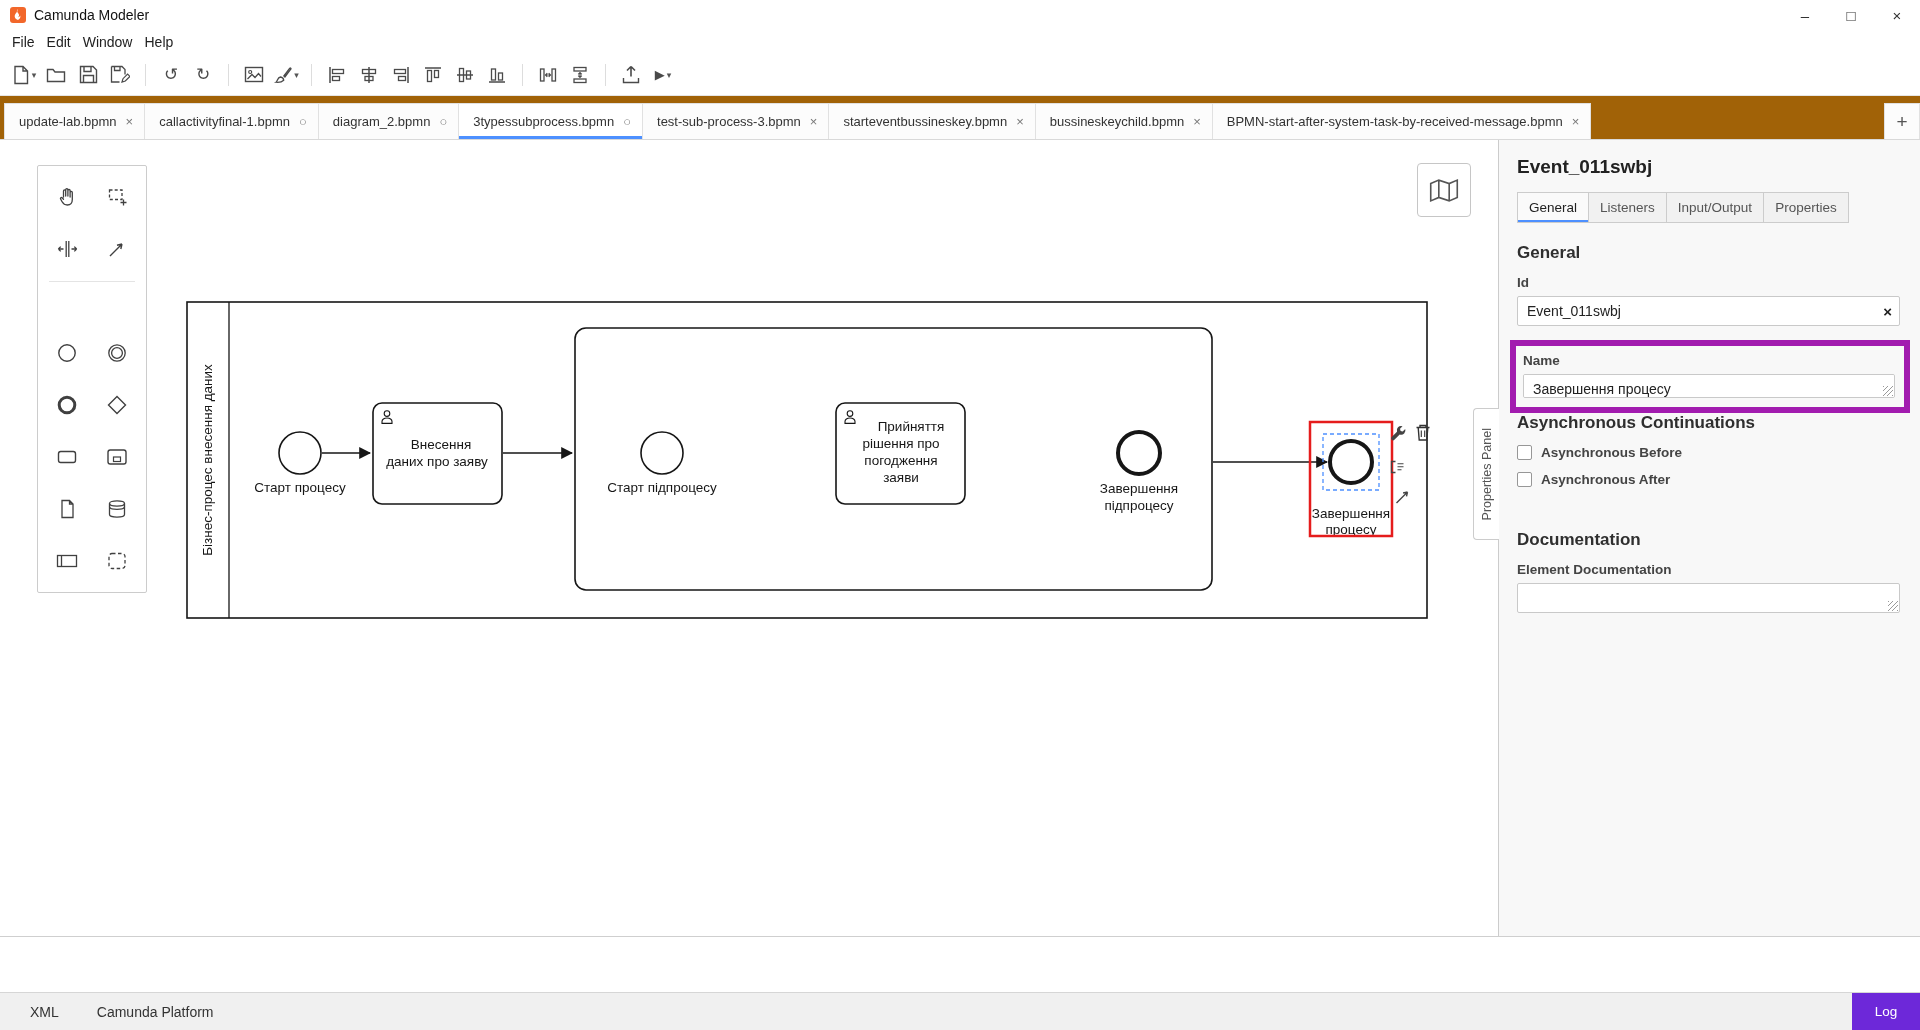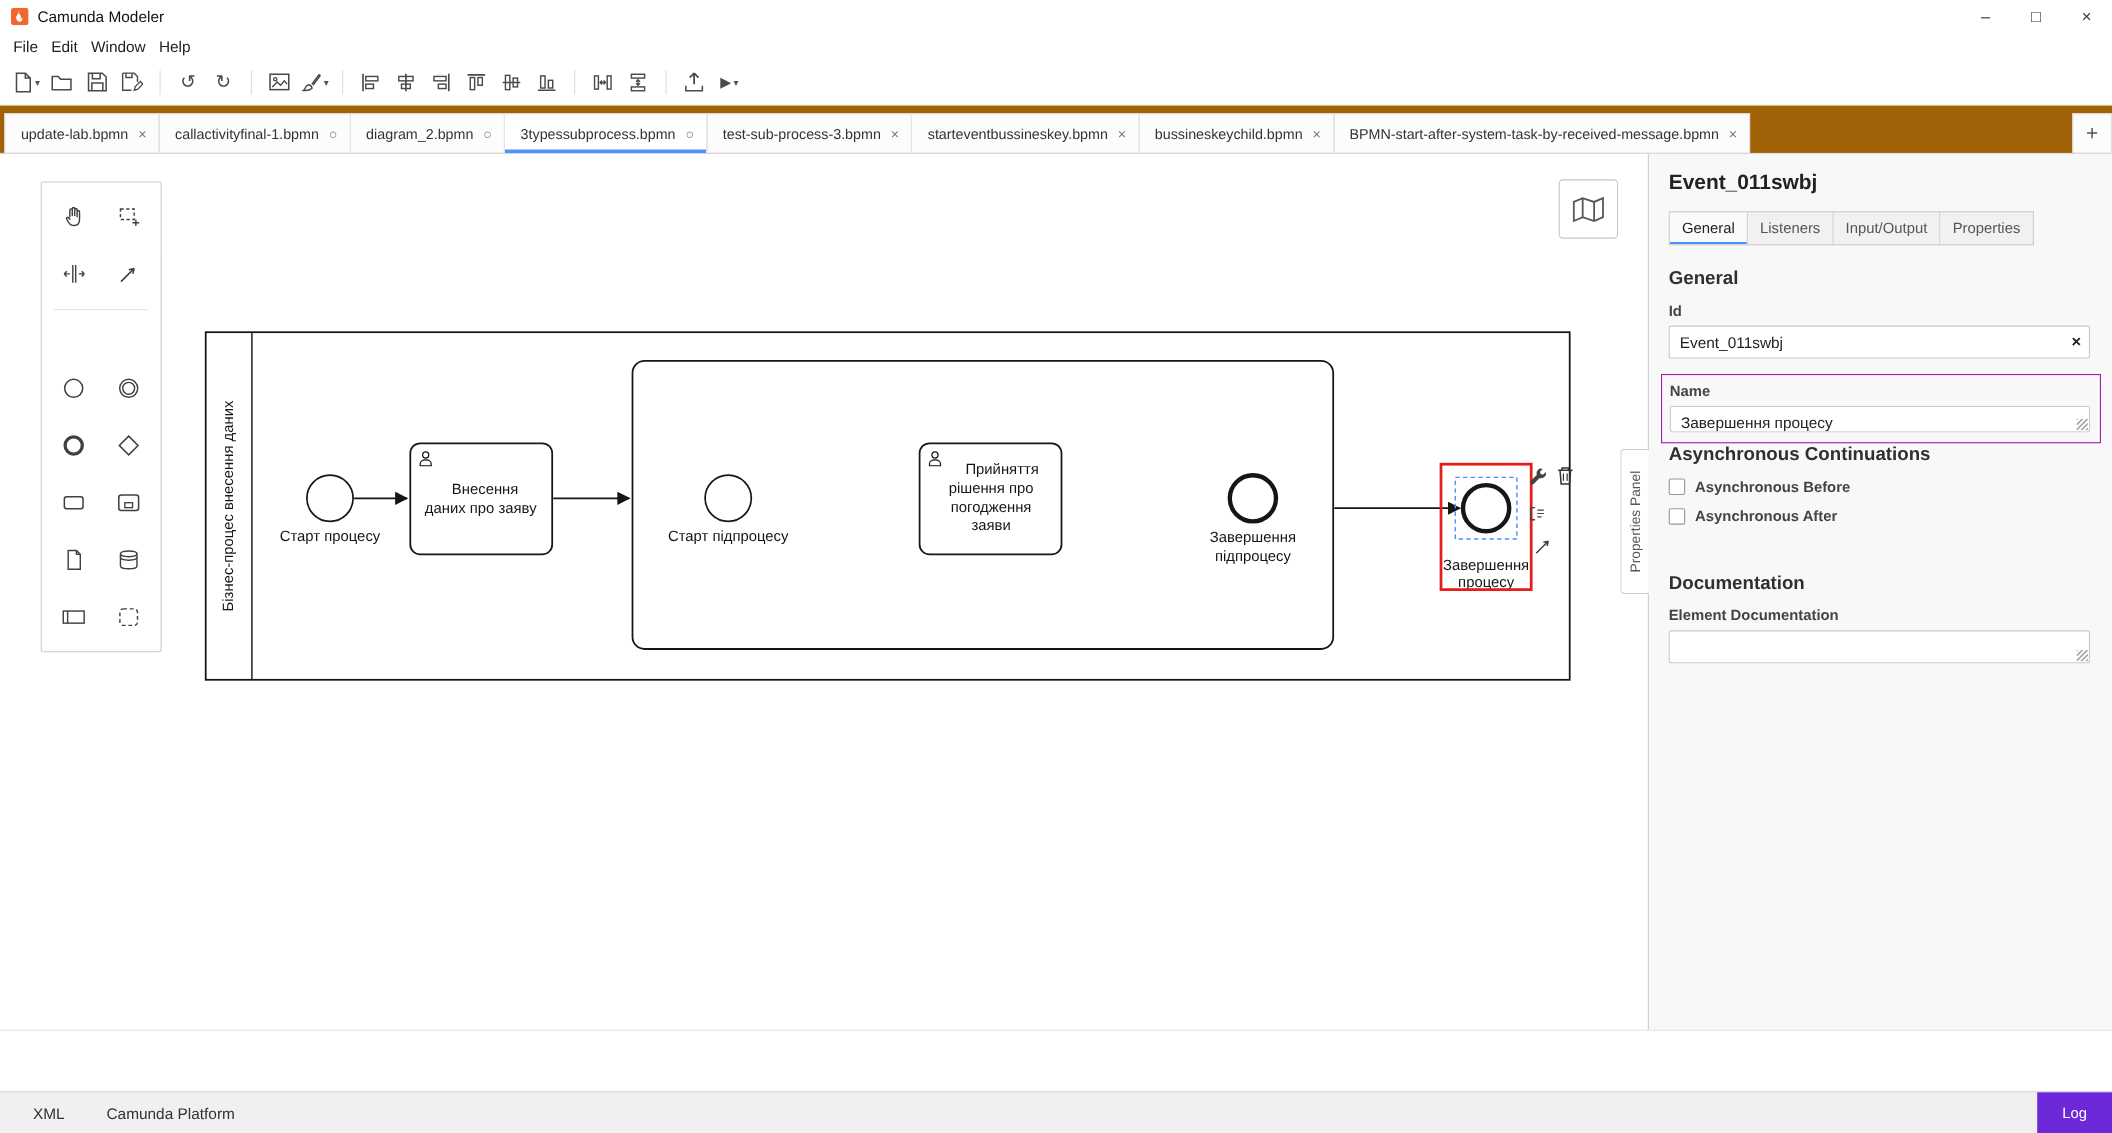--- a/index.html
+++ b/index.html
@@ -67,21 +67,21 @@
   .field-label{display:block;font-size:13.5px;font-weight:bold;color:#444;margin-bottom:6px}
   .input-wrap{position:relative;margin-bottom:4px}
   .tinput{width:100%;height:30px;border:1px solid #c9c9c9;border-radius:2px;background:#fff;
           padding:0 26px 0 9px;font:14px "Liberation Sans",sans-serif;color:#222}
   .clear-x{position:absolute;right:8px;top:50%;transform:translateY(-50%);color:#222;font-size:15px;font-weight:bold;line-height:1}
   .ta-wrap{position:relative}
   .ta{display:block;width:100%;border:1px solid #c9c9c9;border-radius:2px;background:#fff;resize:none;
       padding:6px 9px;font:14px "Liberation Sans",sans-serif;color:#222}
   .grip{position:absolute;right:2px;bottom:2px;width:10px;height:10px;
         background:repeating-linear-gradient(135deg,#9a9a9a 0 1px,transparent 1px 3.2px)}
-  .red-box{border:1px solid #a21caf;margin:14px -10px 0 -7px;padding:7px 9px 9px 7px}
+  .red-box{border:6px solid #a21caf;margin:14px -10px 0 -7px;padding:7px 9px 9px 7px}
   .cbrow{display:flex;align-items:center;gap:9px;margin-bottom:12px}
   .cbbox{width:15px;height:15px;border:1px solid #979797;border-radius:2px;background:#fff;flex:0 0 auto}
   .cblabel{font-size:13.5px;font-weight:bold;color:#444}
   .mt-async{}
   .mt-doc{margin-top:43px}
 
   
   .bottom-gap{height:55px;background:#fff}
   .statusbar{height:38px;background:#f0f0f0;border-top:1px solid #d6d6d6;display:flex;align-items:center;
              padding-left:30px;gap:38px;font-size:14px;color:#333}

